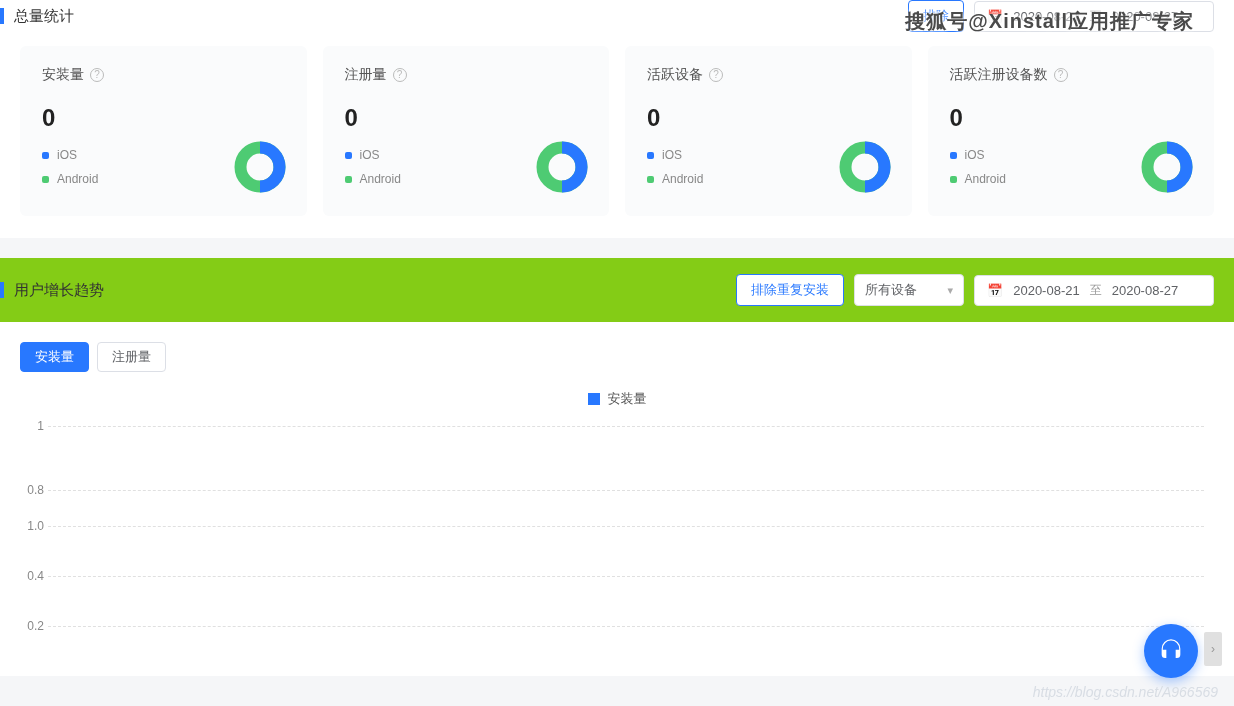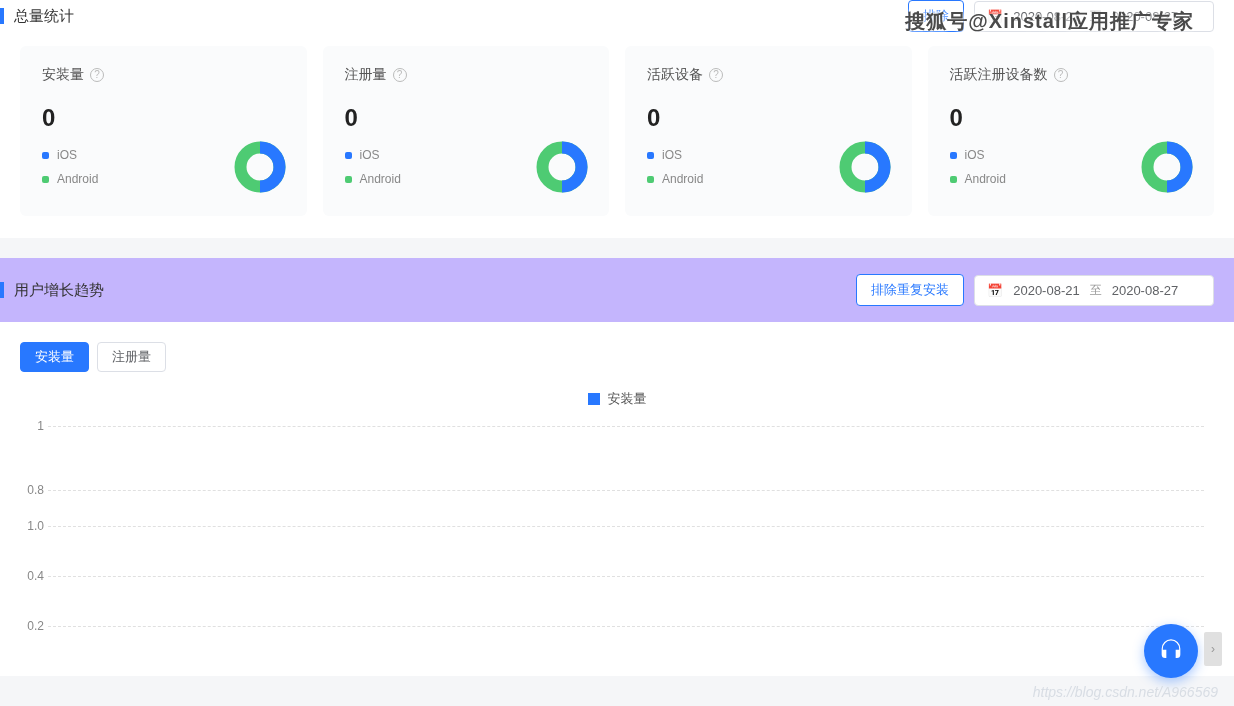--- a/index.html
+++ b/index.html
@@ -26,21 +26,21 @@
 .legend-item { display:flex; align-items:center; gap:8px; margin-bottom:10px;}
 .legend-dot { width:7px; height:7px; border-radius:2px; display:inline-block;}
 .dot-ios { background:#2878ff;}
 .dot-android { background:#4ecb73;}
 .donut { position:absolute; right:20px; bottom:22px; width:54px; height:54px;}
 
 
 .gap { height:20px; background:#f5f6f8;}
 
 
-.trend-header { display:flex; align-items:center; justify-content:space-between; padding:16px 20px 16px 0; background:#c4b5fd; }
+.trend-header { display:flex; align-items:center; justify-content:space-between; padding:16px 20px 16px 0; background:#84cc16; }
 .dropdown { border:1px solid #dcdfe6; border-radius:4px; padding:6px 10px; font-size:13px; color:#606266; background:#fff; display:flex; align-items:center; justify-content:space-between; min-width:110px; cursor:pointer;}
 .chev { margin-left:10px; color:#aaa; font-size:11px;}
 .cal-icon { color:#999; font-size:13px;}
 .date-sep { color:#999; font-size:12px;}
 
 .tabs-row { padding:20px 20px 0 20px; display:flex; gap:8px; background:#fff;}
 .tab { border:1px solid #dcdfe6; border-radius:4px; padding:5px 14px; font-size:13px; color:#606266; background:#fff; cursor:pointer;}
 .tab.active { background:#2878ff; color:#fff; border-color:#2878ff;}
 
 .chart-area { background:#fff; padding:12px 20px 10px 20px;}
@@ -168,20 +168,24 @@
 <div class="gap"></div>
 
 <div class="section">
   <div class="trend-header">
     <div class="section-title">
       <span class="title-bar"></span>
       <span>用户增长趋势</span>
     </div>
     <div class="header-controls">
       <button class="btn-outline">排除重复安装</button>
+      <div class="dropdown">
+        <span>所有设备</span>
+        <span class="chev">▾</span>
+      </div>
       <div class="date-box">
         <span class="cal-icon">📅</span>
         <span>2020-08-21</span>
         <span class="date-sep">至</span>
         <span>2020-08-27</span>
       </div>
     </div>
   </div>
 
   <div class="tabs-row" id="tabs-row">

